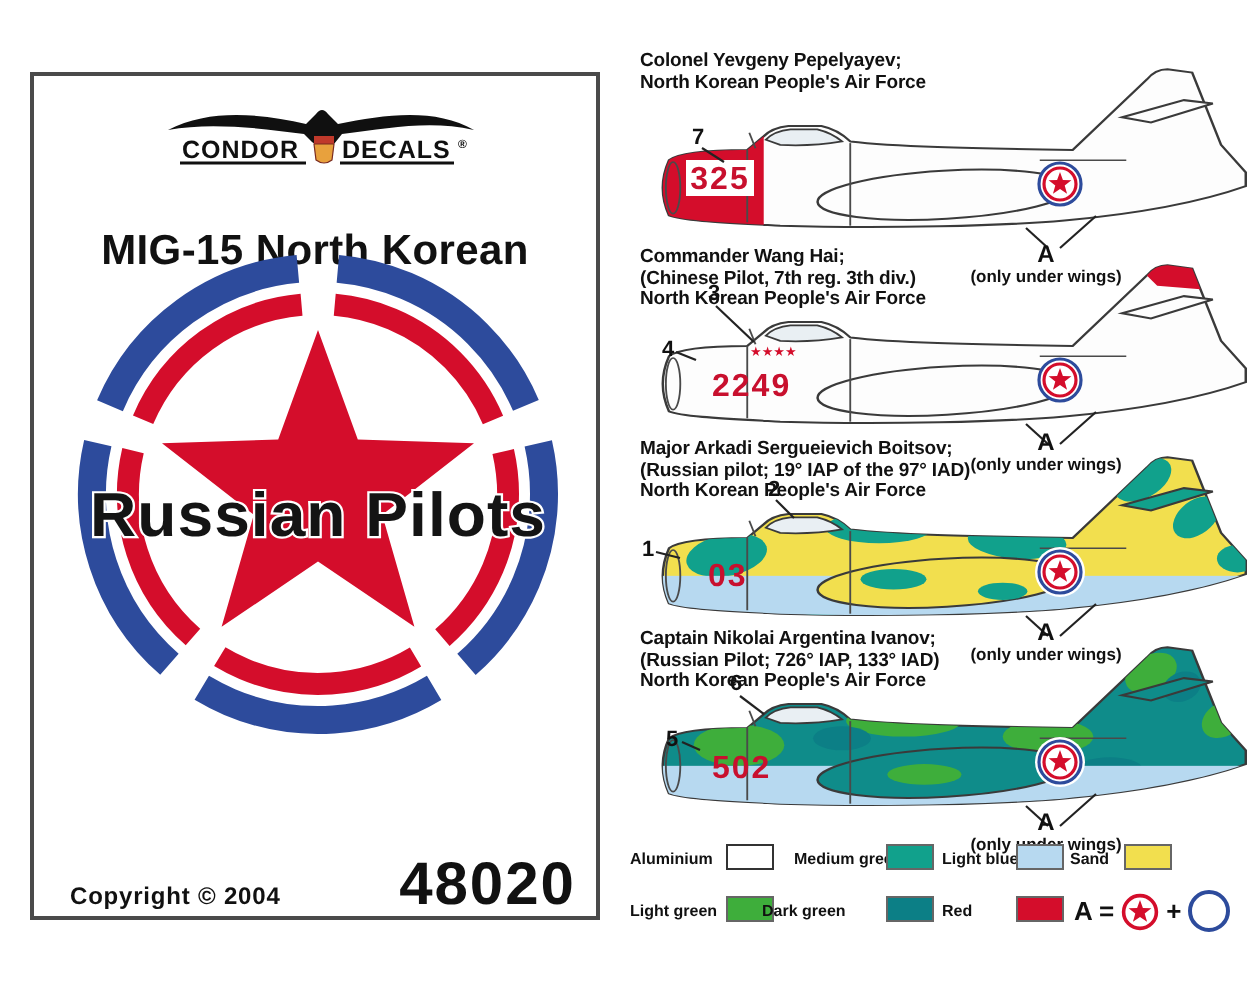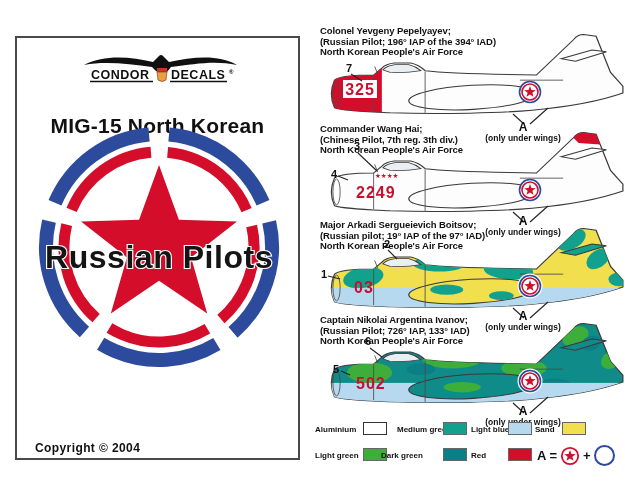--- a/index.html
+++ b/index.html
@@ -86,27 +86,27 @@
     <svg class="emblem-svg" width="252" height="252" viewBox="0 0 252 252">
       <g transform="rotate(203 126 126)">
         <circle cx="126" cy="126" r="113" fill="none" stroke="#2d4b9c" stroke-width="14" stroke-dasharray="122 20"></circle>
         <circle cx="126" cy="126" r="95" fill="none" stroke="#d40d2b" stroke-width="11" stroke-dasharray="102.8 16.6"></circle>
       </g>
       <polygon fill="#d40d2b" transform="translate(126,126)" points="0,-82 19.9,-27.3 78,-25.4 32.1,10.4 48.2,66.4 0,33.8 -48.2,66.4 -32.1,10.4 -78,-25.4 -19.9,-27.3"></polygon>
       <text x="126" y="147" text-anchor="middle" textLength="228" lengthAdjust="spacingAndGlyphs" class="emblem-text">Russian Pilots</text>
     </svg>
 
     <div class="copyright">Copyright  © 2004</div>
+    <div class="prod-num">48020</div>
   </div>
 
   <div class="rcol">
 
     <div class="ptext" style="top:26px">
       <div>Colonel Yevgeny Pepelyayev;</div>
-      <div>(Russian Pilot; 196° IAP of the 394° IAD)</div>
       <div>North Korean People's Air Force</div>
     </div>
     <svg class="acsvg" style="top:30px" viewBox="0 0 307 112">
       <clipPath id="clipA">
           <use href="#airframe"></use>
         </clipPath>
       <g transform="translate(0,2) scale(1.03,0.86)">
         <use href="#airframe" class="airframe" fill="#fdfdfd"></use>
         <rect x="10" y="40" width="52" height="58" fill="#d40d2b" clip-path="url(#clipA)"></rect>
         <use href="#stab" class="airframe" fill="#fdfdfd"></use>

